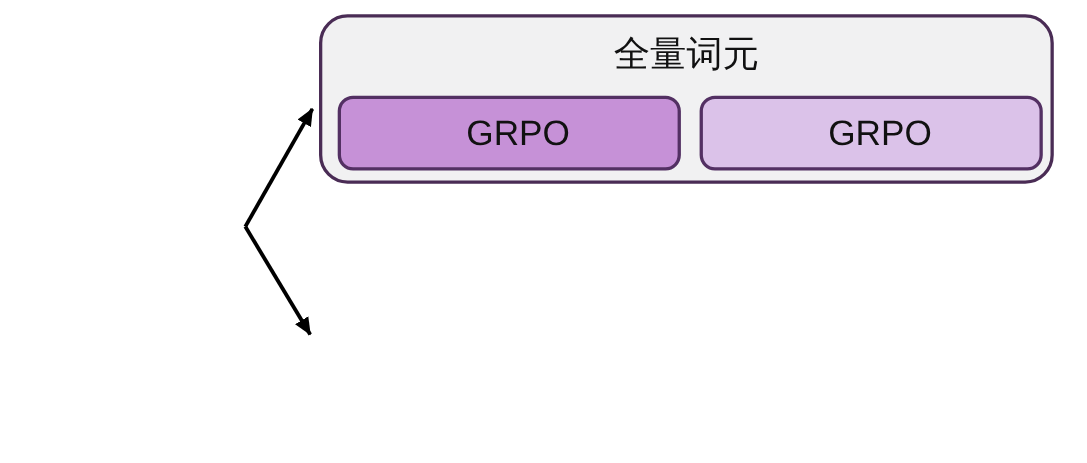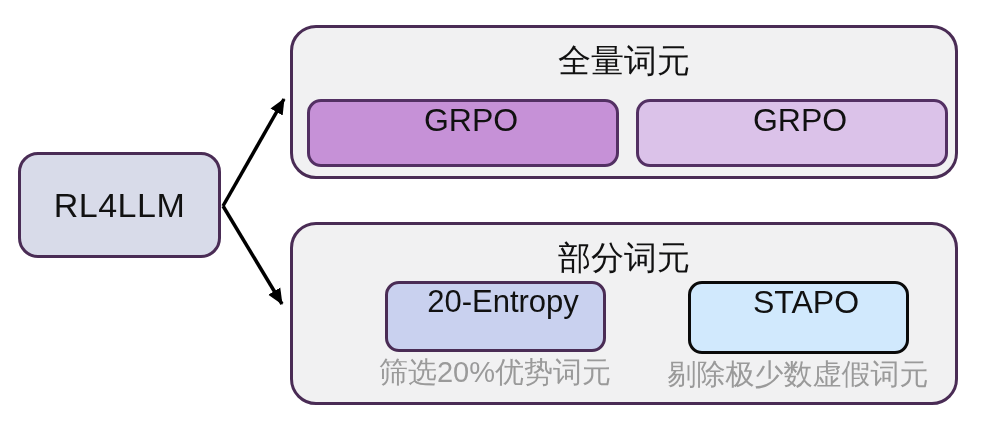--- a/index.html
+++ b/index.html
@@ -38,42 +38,42 @@
   }
   
   .group {
     position: absolute;
     left: 290px;
     width: 662px;
     background: var(--group-fill, #f1f1f2);
     border: 3px solid var(--node-border, #4a2c55);
     border-radius: 26px;
   }
-  .group-top { top: 13px; height: 148px; margin-top: 12px; }
+  .group-top { top: 13px; height: 148px; }
   .group-bottom { top: 222px; height: 177px; }
   .group-title {
     text-align: center;
     font-size: 33px;
     line-height: 1;
     padding-top: 16px;
     color: #111111;
   }
   
   .chip-row {
     position: absolute;
     left: 14px; right: 7px; top: 71px;
     display: flex;
     gap: 17px;
   }
   .chip {
     height: 62px;
     border: 3px solid var(--chip-border, #533063);
     border-radius: 14px;
     display: flex;
-    align-items: flex-start;
+    align-items: center;
     justify-content: center;
     font-size: 32px;
     color: #111111;
     padding-left: 16px;
   }
   .chip-row .chip { flex: 1; }
   .chip-grpo { background: var(--grpo-fill, #c691d7); }
   .chip-dapo { background: var(--dapo-fill, #dbc2e9); }
   .chip-sapo { background: var(--sapo-fill, #dbc2e9); }
   
@@ -116,47 +116,27 @@
   <svg class="arrows-svg" viewBox="0 0 988 421" xmlns="http://www.w3.org/2000/svg">
     <defs>
       <marker id="arrowhead" markerUnits="userSpaceOnUse" markerWidth="18" markerHeight="16" refX="15" refY="8" orient="auto">
         <path d="M0,1 L16,8 L0,15 z" fill="#000000"></path>
       </marker>
     </defs>
     <line x1="223" y1="206" x2="284" y2="99" stroke="#000000" stroke-width="3.5" marker-end="url(#arrowhead)"></line>
     <line x1="223" y1="206" x2="282" y2="304" stroke="#000000" stroke-width="3.5" marker-end="url(#arrowhead)"></line>
   </svg>
 
-  <div class="root-node">
-    <span>RL4LLM</span>
-  </div>
 
   <div class="group group-top">
     <div class="group-title">全量词元</div>
     <div class="chip-row">
       <div class="chip chip-grpo">
         <span>GRPO</span>
       </div>
       <div class="chip chip-sapo">
         <span>GRPO</span>
       </div>
     </div>
   </div>
 
-  <div class="group group-bottom">
-    <div class="group-title">部分词元</div>
-
-    <div class="col col-entropy">
-      <div class="chip chip-entropy">
-        <span>20-Entropy</span>
-      </div>
-      <div class="chip-caption">筛选20%优势词元</div>
-    </div>
-
-    <div class="col col-stapo">
-      <div class="chip chip-stapo">
-        <span>STAPO</span>
-      </div>
-      <div class="chip-caption">剔除极少数虚假词元</div>
-    </div>
-  </div>
 
 </div>
 
 </body></html>

